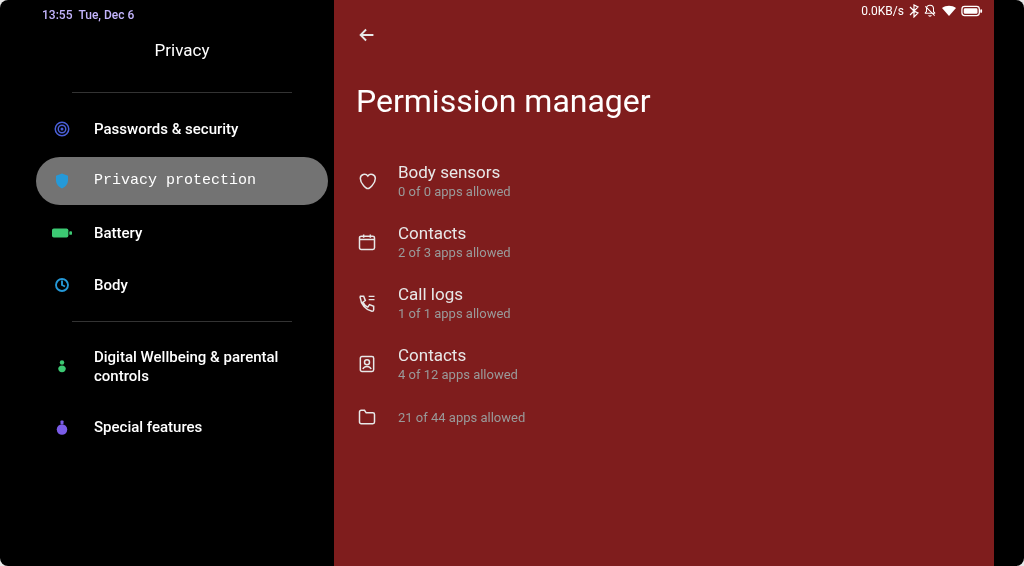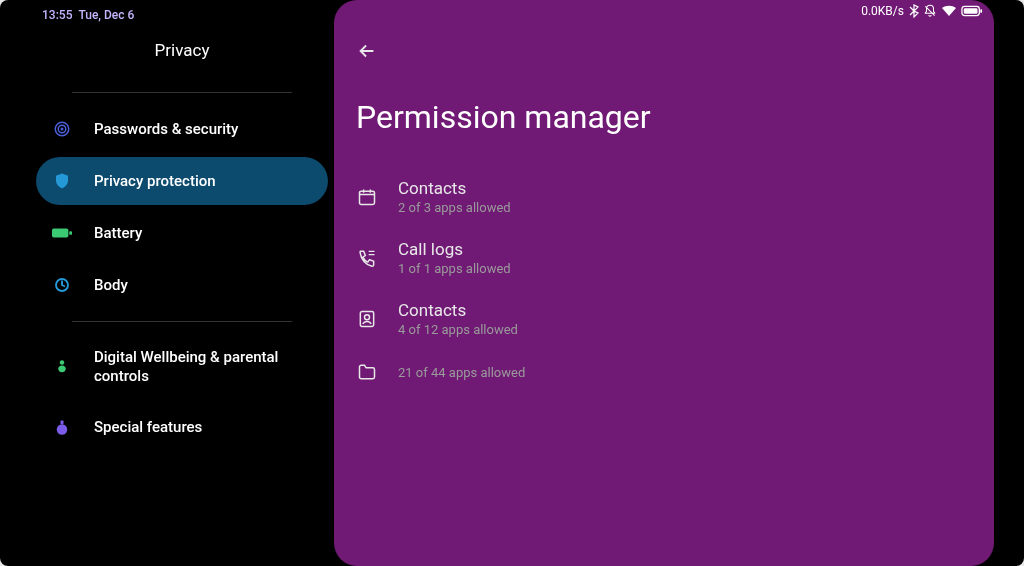--- a/index.html
+++ b/index.html
@@ -70,21 +70,22 @@
     .nav-item {
       display: flex;
       align-items: center;
       padding: 14px 12px 14px 16px;
       cursor: pointer;
       border-radius: 24px;
       margin: 2px 6px;
       gap: 22px;
     }
     .nav-item.active {
-      background: #0c4a6e;
+      background: #737373;
+      font-family: Liberation Mono, monospace;
     }
     .nav-icon {
       width: 20px;
       height: 20px;
       display: flex;
       align-items: center;
       justify-content: center;
       flex-shrink: 0;
     }
     .nav-label {
@@ -93,25 +94,24 @@
       font-weight: 500;
       line-height: 1.25;
     }
     .divider {
       height: 1px;
       background: #333;
       margin: 10px 42px 10px 42px;
     }
     .main {
       flex: 1;
-      background: #701a75;
-      display: flex;
-      flex-direction: column;
-      padding-top: 28px;
-      border-radius: 23px;
+      background: #7f1d1d;
+      display: flex;
+      flex-direction: column;
+      padding-top: 12px;
     }
     .back-btn {
       padding: 12px 0px 18px 22px;
       cursor: pointer;
       width: 44px;
     }
     .page-title {
       color: #fff;
       font-size: 32px;
       font-weight: 400;
@@ -262,20 +262,31 @@
       <div class="back-btn">
         <svg width="22" height="22" viewBox="0 0 24 24" fill="none" stroke="#e8e8e8" stroke-width="2">
             <path d="M19 12H5M11 18l-6-6 6-6"></path>
           </svg>
       </div>
 
       <div class="page-title">Permission manager</div>
 
       <div class="perm-list">
 
+        <div class="perm-item">
+          <span class="perm-icon">
+            <svg width="20" height="20" viewBox="0 0 24 24" fill="none" stroke="#e8e8e8" stroke-width="1.8">
+                <path d="M12 21s-8-5-8-12a5 5 0 019-3 5 5 0 019 3c0 7-8 12-8 12z"></path>
+              </svg>
+          </span>
+          <div class="perm-text">
+            <span class="perm-title">Body sensors</span>
+            <span class="perm-sub">0 of 0 apps allowed</span>
+          </div>
+        </div>
 
         <div class="perm-item">
           <span class="perm-icon">
             <svg width="20" height="20" viewBox="0 0 24 24" fill="none" stroke="#e8e8e8" stroke-width="1.8">
                 <rect x="3" y="5" width="18" height="16" rx="2"></rect>
                 <path d="M3 9h18M8 3v4M16 3v4"></path>
               </svg>
           </span>
           <div class="perm-text">
             <span class="perm-title">Contacts</span>

